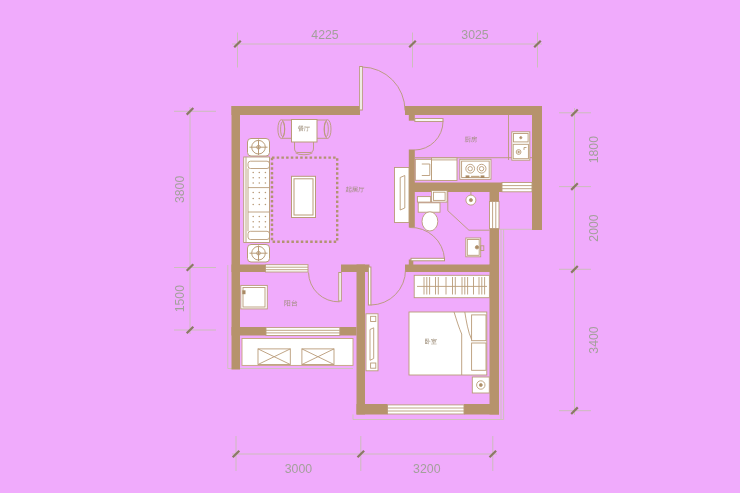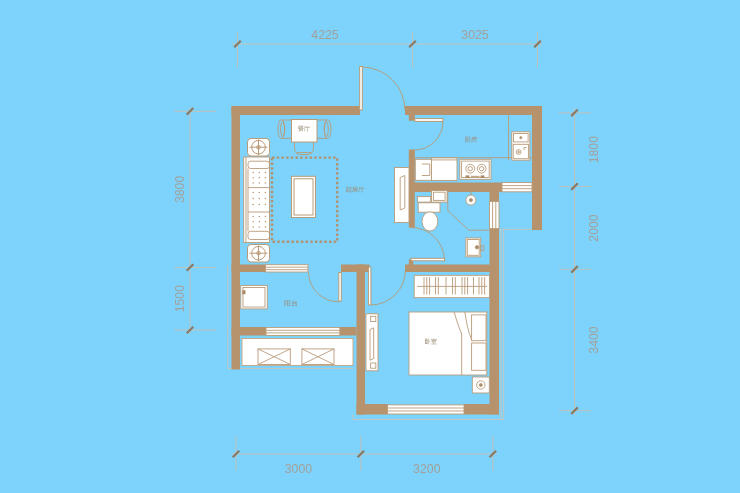--- a/index.html
+++ b/index.html
@@ -1,16 +1,16 @@
 <!DOCTYPE html>
 <html><head>
 <meta charset="utf-8">
 <style>
 html,body{margin:0;padding:0;background:#ffffff;}
-#plan{position:relative;width:740px;height:493px;background:#7dd3fc;font-family:"Liberation Sans", sans-serif;}
+#plan{position:relative;width:740px;height:493px;background:#f0abfc;font-family:"Liberation Sans", sans-serif;}
 svg{position:absolute;left:0;top:0;}
 text{font-family:"Liberation Sans", sans-serif;}
 </style>
 </head>
 <body>
 
 <div id="plan">
 <svg width="740" height="493" viewBox="0 0 740 493">
 <defs></defs>
 <g fill="none" stroke-linecap="butt">

